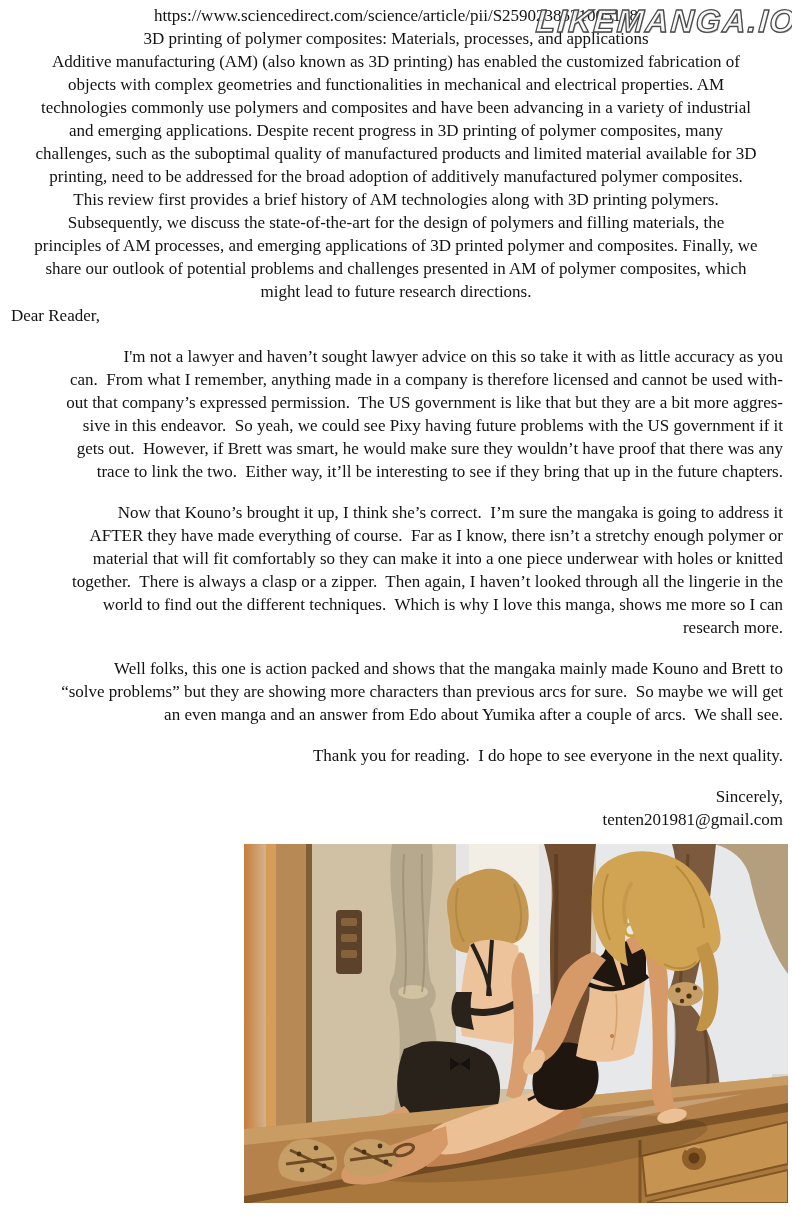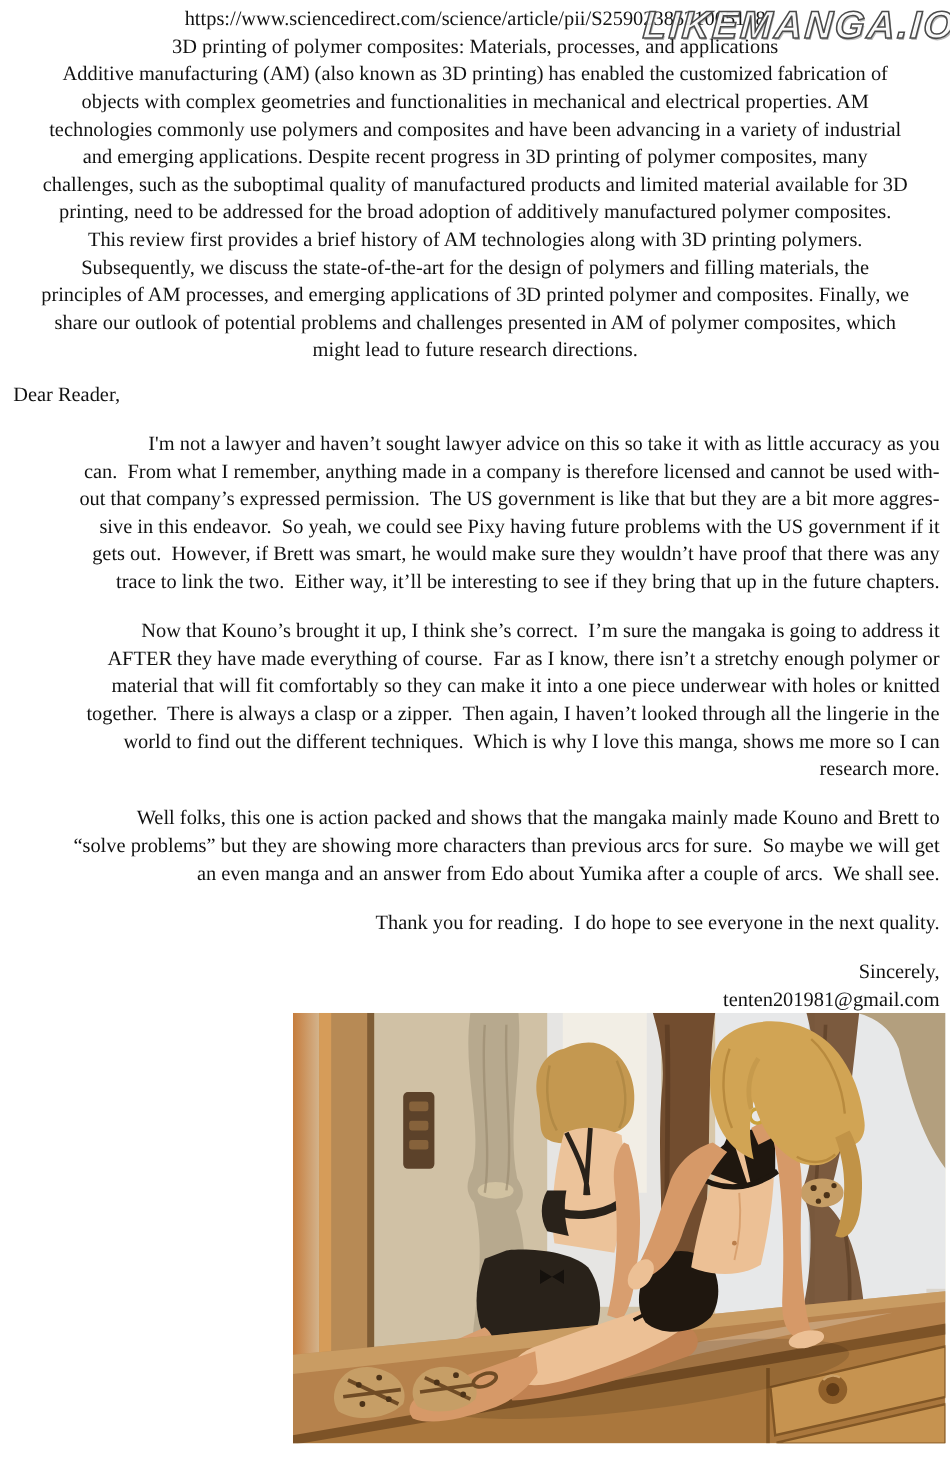--- a/index.html
+++ b/index.html
@@ -15,21 +15,21 @@
   
   .watermark{position:absolute;top:3px;left:536px;z-index:6;
              font-family:"Liberation Sans","DejaVu Sans",sans-serif;
              font-style:italic;font-weight:bold;font-size:32px;letter-spacing:2px;
              color:rgba(255,255,255,0.88);
              -webkit-text-stroke:1.3px #4a4a4a;
              text-shadow:1px 1px 0 rgba(60,60,60,0.35);
              transform:skewX(-4deg);white-space:nowrap;}
 
   
-  .letter{position:absolute;top:317px;left:11px;width:772px;
+  .letter{position:absolute;top:304px;left:11px;width:772px;
           font-size:17px;line-height:23px;}
   .letter .para{white-space:pre-wrap;}
   .letter .para + .para{margin-top:18px;text-align:right;}
   .letter .ind{text-indent:38px;}
   .letter .sig-name{margin-top:24px !important;}
   .letter .sig-email{margin-top:0 !important;}
 
   
   .photo{position:absolute;left:244px;top:844px;width:544px;height:359px;overflow:hidden;}
   .photo svg{display:block;width:100%;height:100%;}

